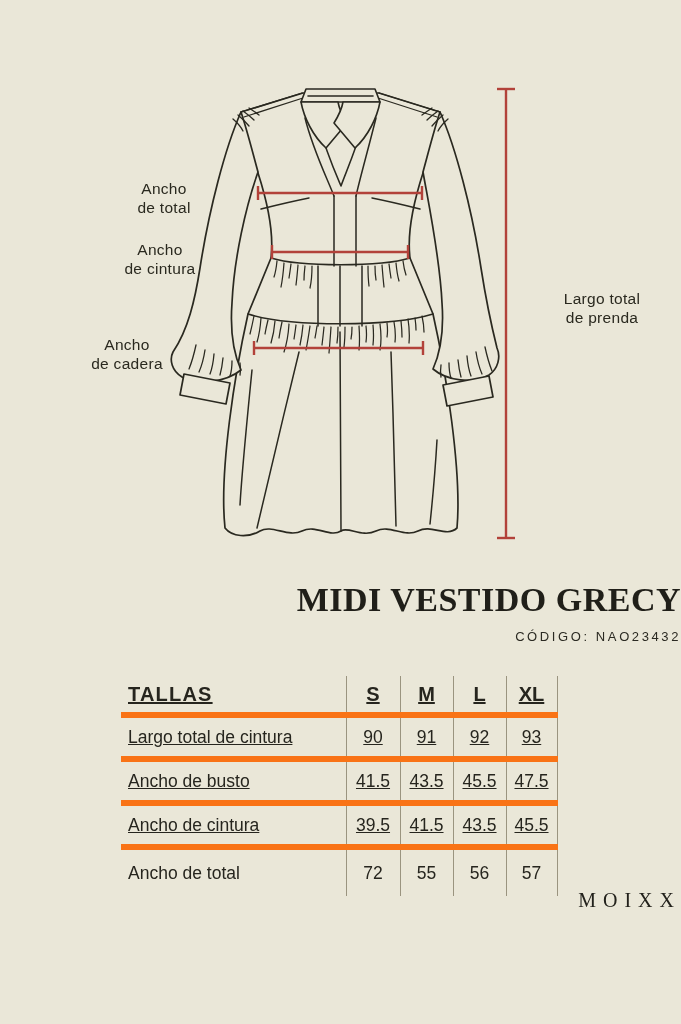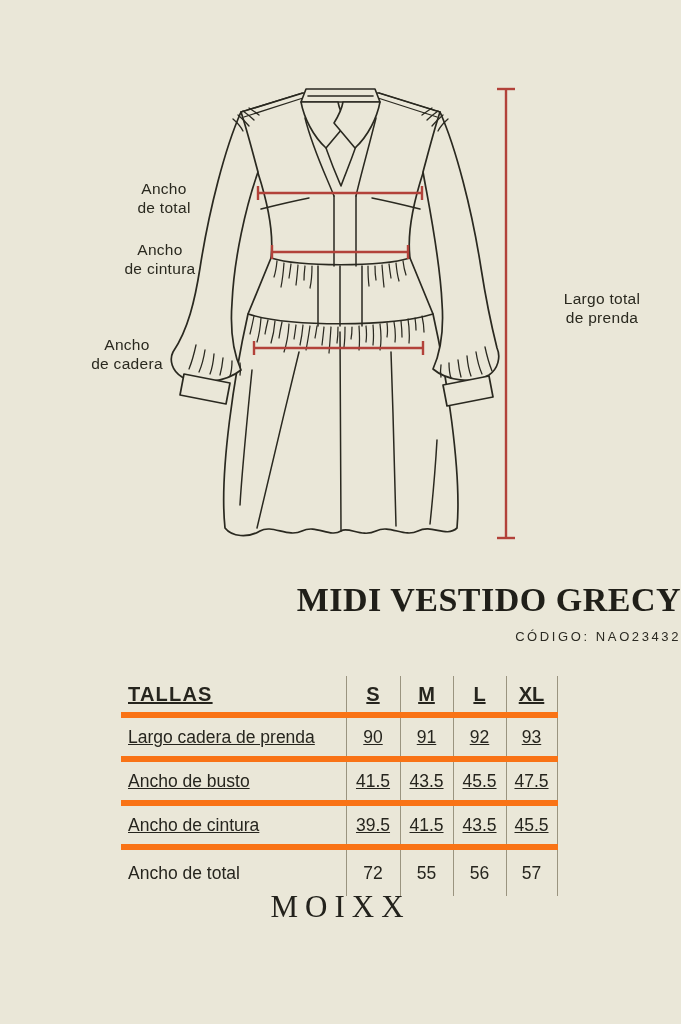--- a/index.html
+++ b/index.html
@@ -33,22 +33,22 @@
   .sizes th,.sizes td{padding:0;vertical-align:middle;font-size:17.5px;}
   .sizes thead th{font-size:20px;font-weight:700;height:36px;}
   .sizes thead tr,.sizes tbody tr.hr{border-bottom:6px solid #f97316;text-decoration:underline;}
   .sizes .lblcell{text-align:left;padding-left:7px;}
   .sizes thead .lblcell{letter-spacing:1.2px;}
   .sizes .val{text-align:center;border-left:1px solid #9a947f;}
   .sizes .val.last{border-right:1px solid #9a947f;}
   .sizes tbody td{height:38px;}
   .sizes tbody tr:last-child td{height:46px;}
   .logo{
-    position:absolute;left:0;top:889px;width:100%;text-align:center;
-    font-family:"Liberation Serif",serif;font-size:31px;letter-spacing:7px;
+    position:absolute;left:0;top:889px;width:100%;text-align:right;
+    font-family:"Liberation Serif",serif;font-size:20px;letter-spacing:7px;
     color:#23221c;
   }
 </style>
 </head>
 <body>
 
 <div class="stage">
 
   <svg class="dress-svg" width="681" height="560" viewBox="0 0 681 560">
 
@@ -202,21 +202,21 @@
       <tr>
         <th class="lblcell">TALLAS</th>
         <th class="val">S</th>
         <th class="val">M</th>
         <th class="val">L</th>
         <th class="val last">XL</th>
       </tr>
     </thead>
     <tbody>
       <tr class="hr">
-        <td class="lblcell">Largo cadera de prenda</td>
+        <td class="lblcell">Largo total de cintura</td>
         <td class="val">90</td>
         <td class="val">91</td>
         <td class="val">92</td>
         <td class="val last">93</td>
       </tr>
       <tr class="hr">
         <td class="lblcell">Ancho de busto</td>
         <td class="val">41.5</td>
         <td class="val">43.5</td>
         <td class="val">45.5</td>

